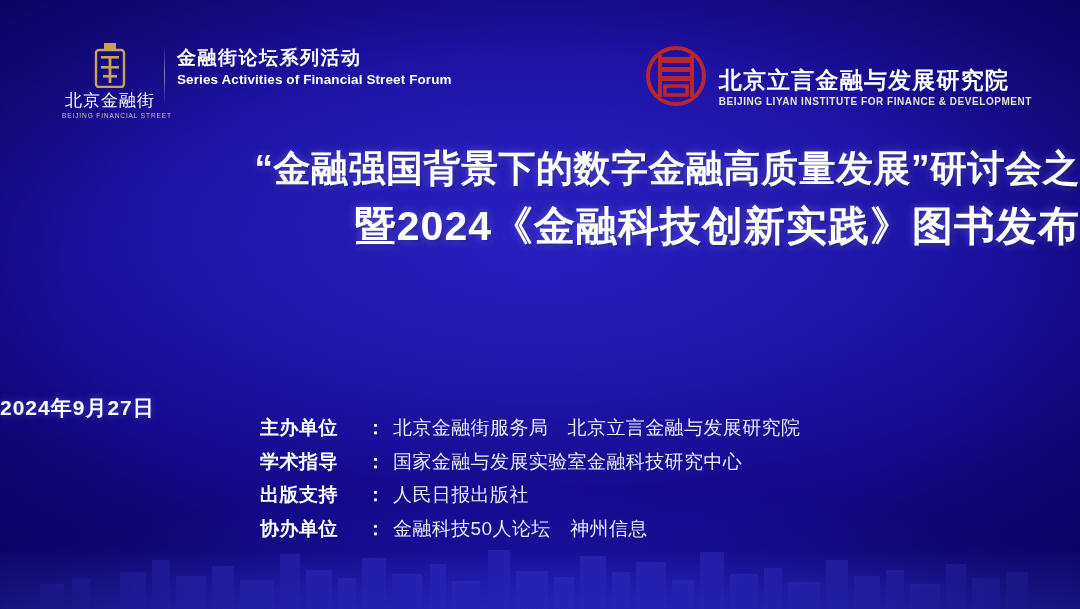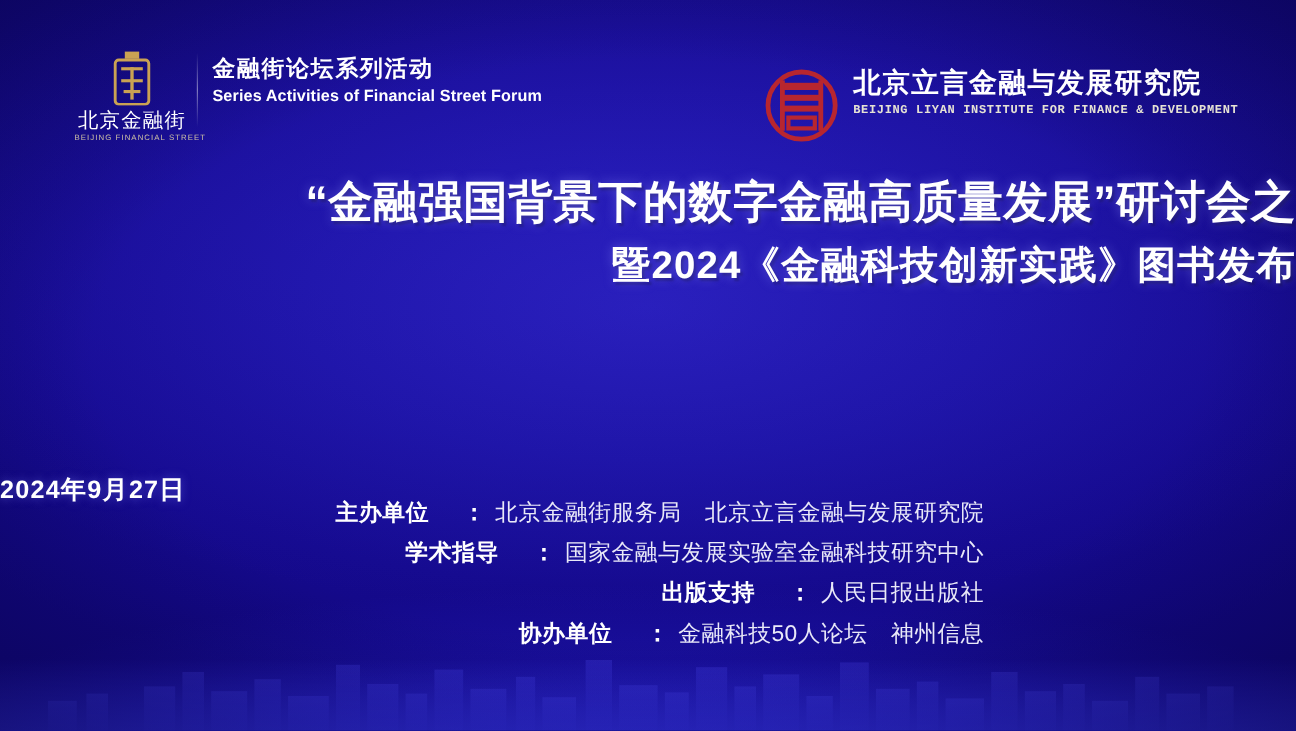--- a/index.html
+++ b/index.html
@@ -118,24 +118,23 @@
     font-size: 13.5px;
     font-weight: 700;
     color: #ffffff;
     letter-spacing: 0.1px;
     white-space: nowrap;
   }
 
   .logo-right {
     position: absolute;
     right: 48px;
-    top: 57px;
+    top: 45px;
     display: flex;
-    align-items: flex-start;
-    font-family: Liberation Mono, monospace;
+    align-items: flex-end;
   }
   .liyan-seal {
     width: 62px;
     height: 62px;
     flex: none;
   }
   .liyan-text {
     margin-left: 12px;
     padding-top: 2px;
   }
@@ -179,21 +178,21 @@
     font-size: 52px;
     font-weight: 700;
     color: #ffffff;
     letter-spacing: 3px;
     line-height: 1.2;
     text-shadow: 0 0 14px rgba(150,150,255,0.5), 2px 3px 3px rgba(0,0,0,0.3);
     white-space: nowrap;
   }
   .title-line3 {
     margin-top: 10px;
-    font-size: 32px;
+    font-size: 41px;
     font-weight: 700;
     color: #ffffff;
     letter-spacing: 1px;
     line-height: 1.2;
     text-shadow: 0 0 10px rgba(150,150,255,0.45), 2px 2px 2px rgba(0,0,0,0.25);
     white-space: nowrap;
   }
 
   .event-date {
     position: absolute;
@@ -217,21 +216,20 @@
     flex-direction: column;
     align-items: center;
   }
   .credit-row {
     display: flex;
     align-items: baseline;
     width: 560px;
     margin-bottom: 8px;
     font-size: 19px;
     line-height: 1.35;
-    justify-content: flex-end;
   }
   .credit-label {
     flex: none;
     width: 106px;
     text-align: justify;
     font-weight: 700;
     color: #ffffff;
     letter-spacing: 0.5px;
     white-space: nowrap;
   }

